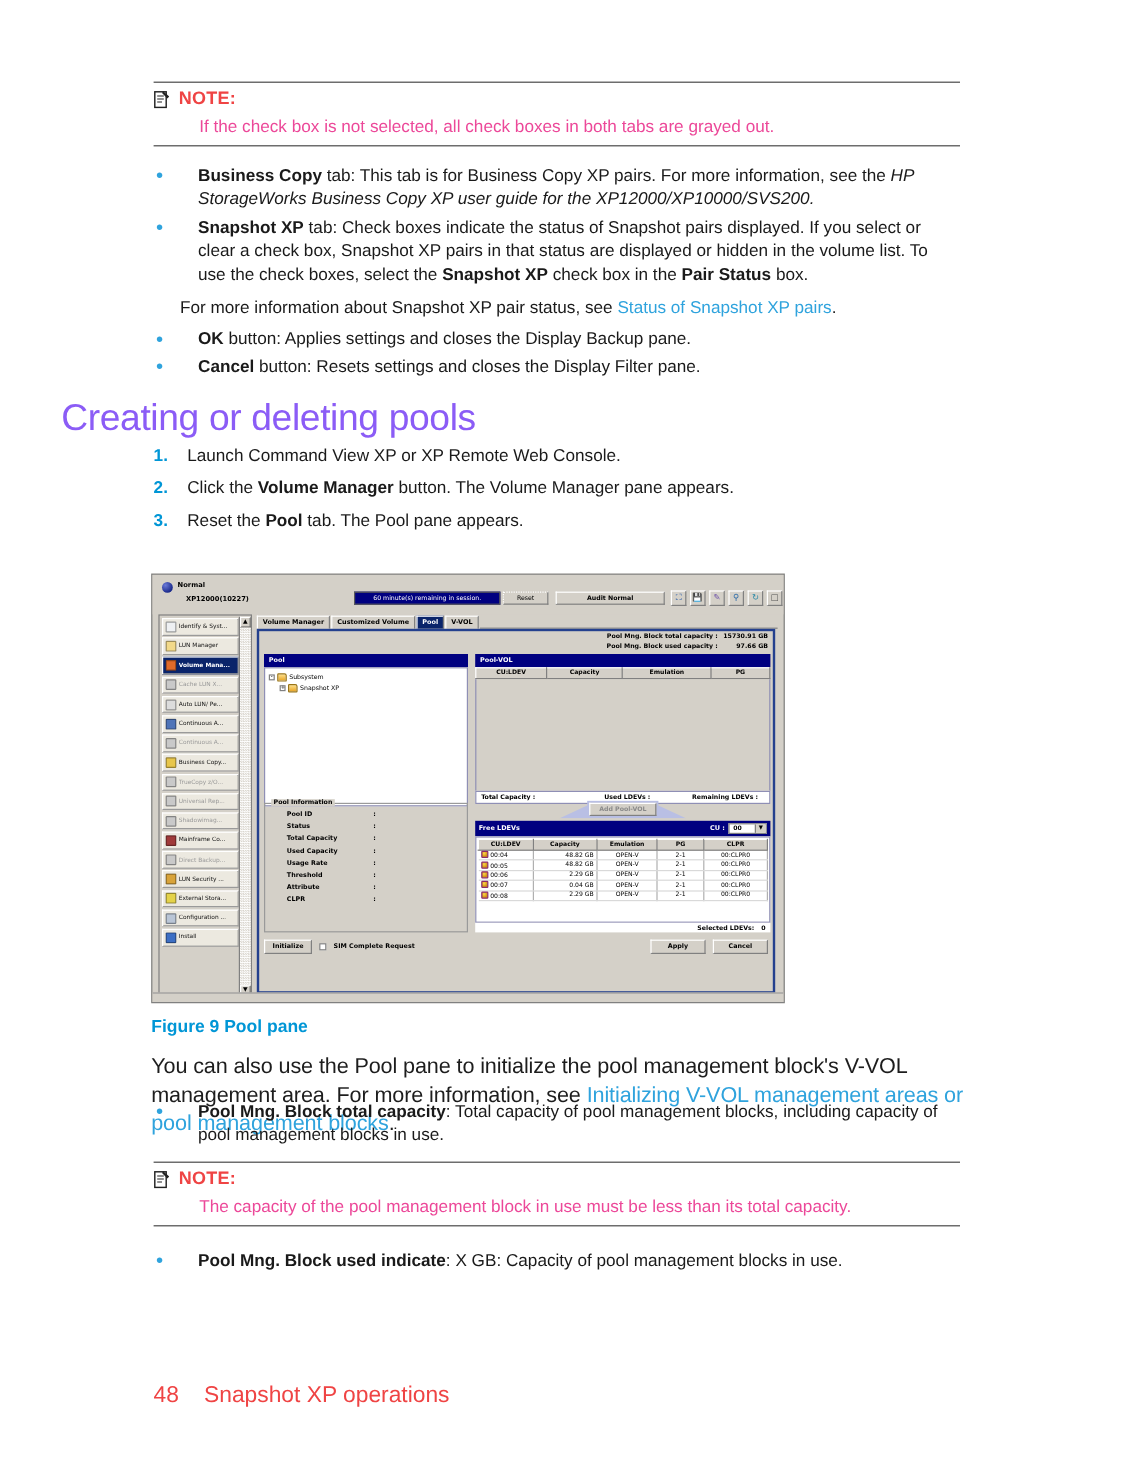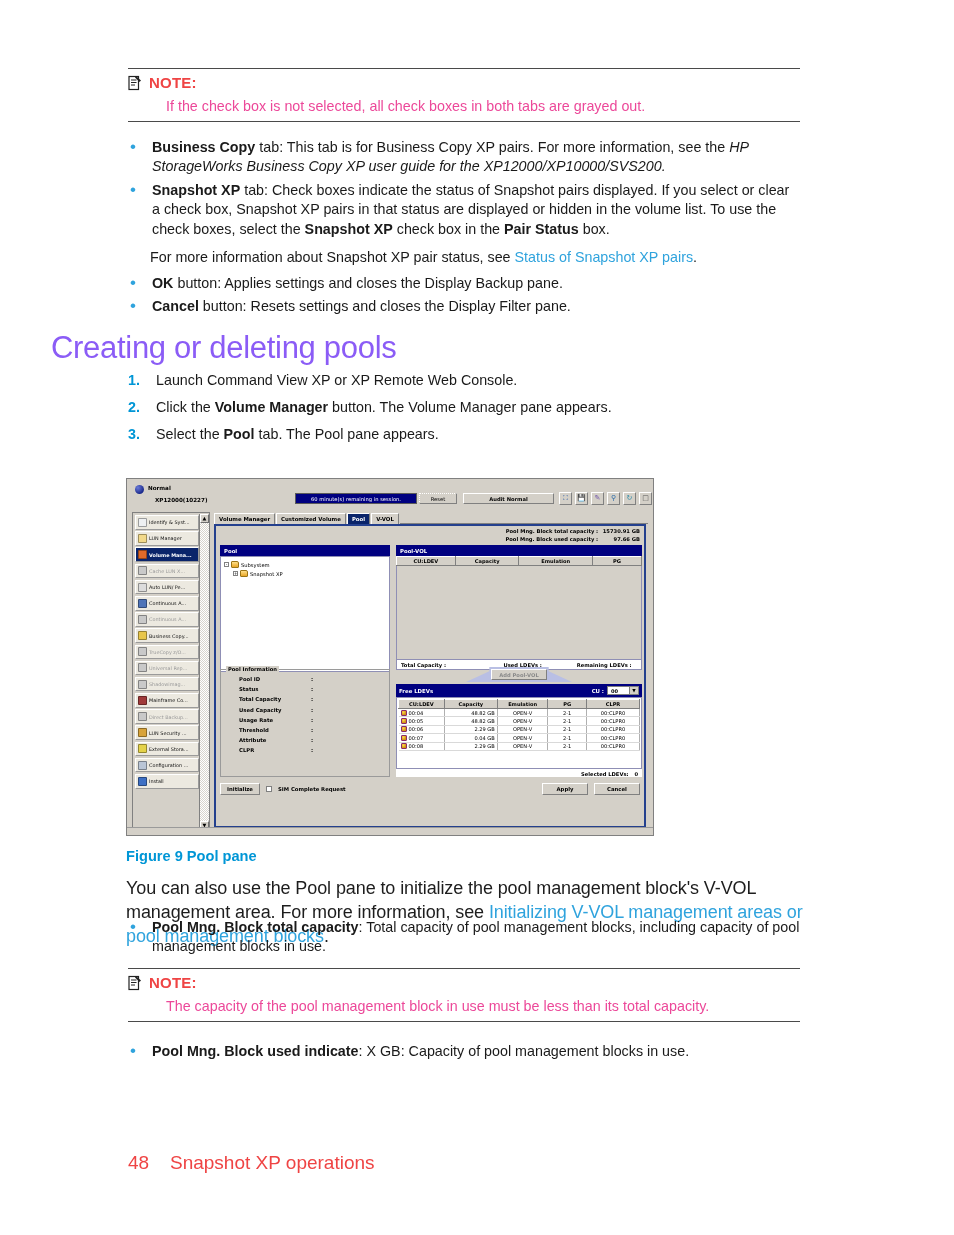--- a/index.html
+++ b/index.html
@@ -70,20 +70,21 @@
     line-height: 1.1;
     width: 22px;
     flex: 0 0 22px;
     text-align: left;
     padding-left: 2px;
   }
   .bullet-text {
     flex: 1;
     font-size: 14.3px;
     line-height: 1.34;
+    margin-left: 13px;
   }
   .sub-para {
     margin: 10px 0 9px 22px;
     font-size: 14.3px;
   }
 
   
   h1.section-title {
     position: absolute;
     margin: 0;
@@ -554,21 +555,21 @@
     <div class="step-row">
       <span class="step-num">1.</span>
       <span class="step-text"><span>Launch Command View XP or XP Remote Web Console.</span><span class="bold"></span><span></span></span>
     </div>
     <div class="step-row">
       <span class="step-num">2.</span>
       <span class="step-text"><span>Click the </span><span class="bold">Volume Manager</span><span> button.  The Volume Manager pane appears.</span></span>
     </div>
     <div class="step-row">
       <span class="step-num">3.</span>
-      <span class="step-text"><span>Select the </span><span class="bold">Pool</span><span> tab.  The Pool pane appears.</span></span>
+      <span class="step-text"><span>Reset the </span><span class="bold">Pool</span><span> tab.  The Pool pane appears.</span></span>
     </div>
   </div>
 
   <div class="shot">
 
     <div class="shot-top">
       <span class="status-dot"></span>
       <span class="status-label">Normal</span>
       <span class="subsys-label">XP12000(10227)</span>
       <div class="session-bar">60 minute(s) remaining in session.</div>

